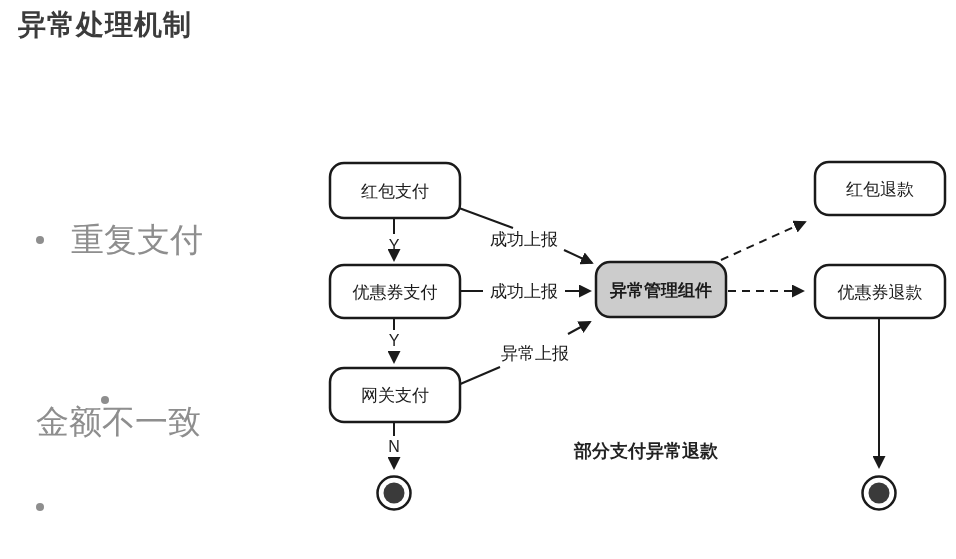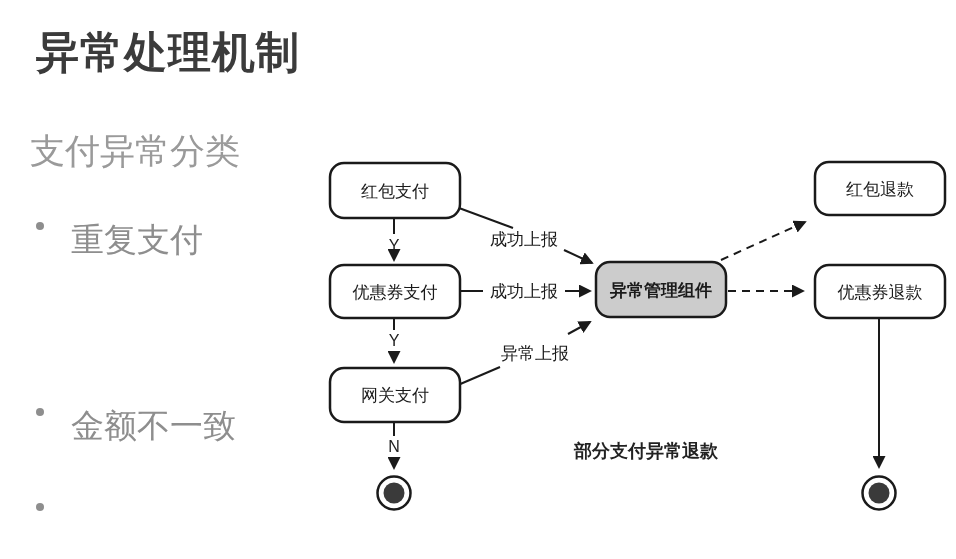--- a/index.html
+++ b/index.html
@@ -8,58 +8,59 @@
     width: 956px;
     height: 559px;
     background: #ffffff;
     overflow: hidden;
     font-family: "Liberation Sans", "DejaVu Sans", sans-serif;
   }
   .title {
     position: absolute;
     left: 18px;
     top: 6px;
-    margin: 18px;
-    font-size: 43px;
+    margin: 0;
+    font-size: 28px;
     font-weight: 700;
     color: #3b3b3b;
     letter-spacing: 1px;
     white-space: nowrap;
   }
   .left-heading {
     position: absolute;
     left: 30px;
     top: 128px;
     font-size: 35px;
     font-weight: 400;
     color: #9a9a9a;
     white-space: nowrap;
   }
   .bullet-item {
     position: absolute;
     left: 36px;
     display: flex;
+    align-items: center;
     white-space: nowrap;
   }
   .bullet-item .dot {
     width: 8px;
     height: 8px;
     border-radius: 50%;
     background: #8e8e8e;
     margin-right: 27px;
     flex: 0 0 auto;
   }
   .bullet-item .bullet-text {
     font-size: 33px;
     color: #8e8e8e;
     line-height: 1.1;
   }
   .bullet-1 { top: 222px; }
   .bullet-2 { top: 320px; }
-  .bullet-3 { top: 408px; }
+  .bullet-3 { top: 396px; flex-direction: column; }
   .bullet-4 { top: 503px; }
   svg.diagram {
     position: absolute;
     left: 0;
     top: 0;
   }
   .node-rect {
     stroke: #1a1a1a;
     stroke-width: 2.5;
   }
@@ -102,21 +103,20 @@
     text-anchor: middle;
   }
 </style>
 </head>
 <body>
 
 <div class="slide">
 
   <h1 class="title">异常处理机制</h1>
 
-  <div class="left-heading">支付异常分类</div>
 
   <div class="bullet-item bullet-1">
     <span class="dot"></span>
     <span class="bullet-text">重复支付</span>
   </div>
   <div class="bullet-item bullet-3">
     <span class="dot"></span>
     <span class="bullet-text">金额不一致</span>
   </div>
   <div class="bullet-item bullet-4">

